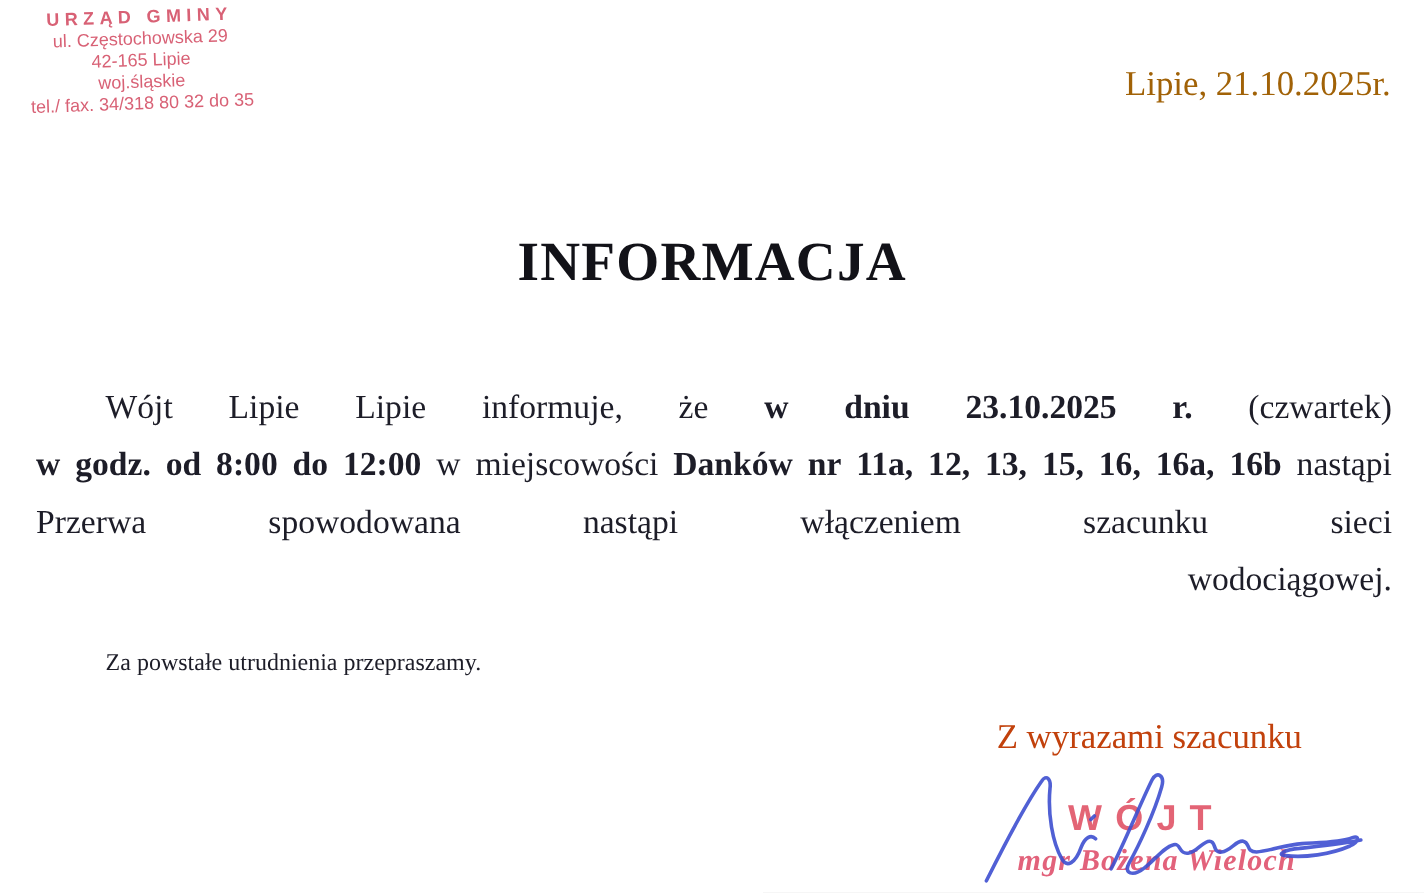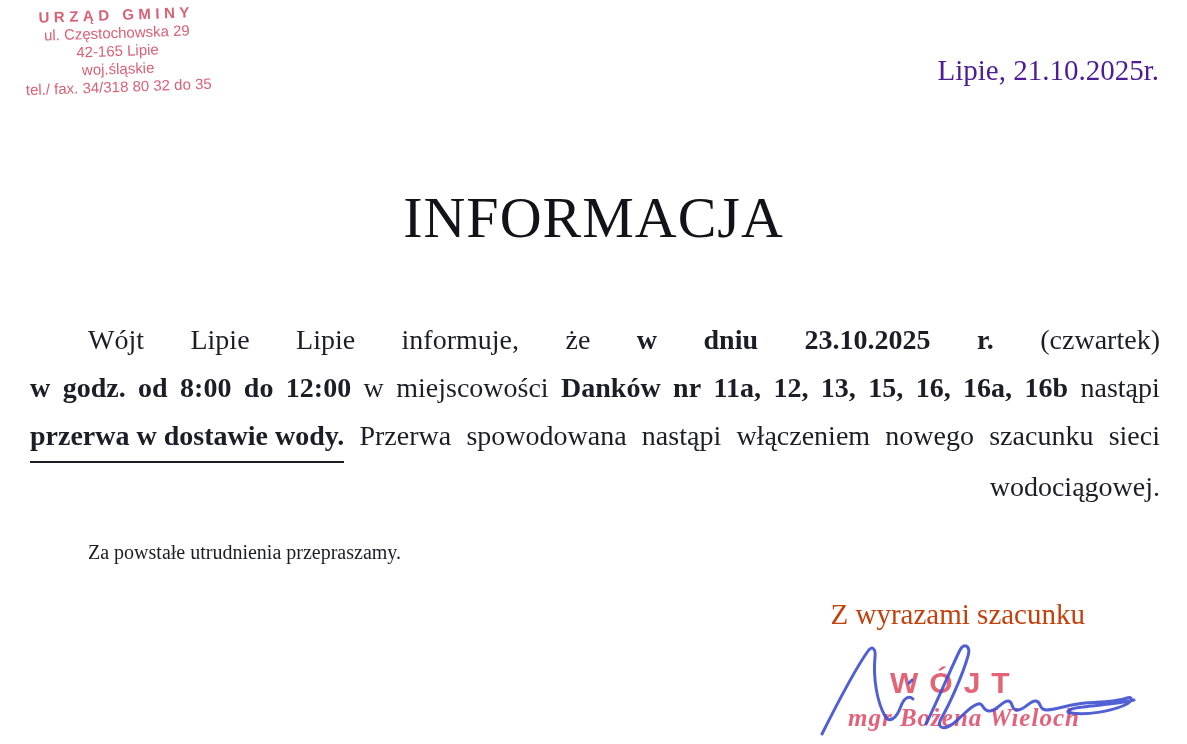--- a/index.html
+++ b/index.html
@@ -21,28 +21,28 @@
     font-size:15px; line-height:18px;
     color:#d5546a;
     transform:rotate(-2deg);
     opacity:.92;
   }
   .office-stamp .st-l1 { font-weight:bold; letter-spacing:4.5px; }
 
   
   .dateline {
     position:absolute; top:54px; right:28px;
-    font-size:29px; color:#4c1d95;
+    font-size:29px; color:#a16207;
   }
 
   
   .doc-title {
     position:absolute; top:186px; left:0; width:100%;
     text-align:center;
-    font-size:58px; line-height:64px; font-weight:normal;
+    font-size:46px; line-height:64px; font-weight:bold;
     letter-spacing:1px; color:#121218;
   }
 
   
   .para1 { position:absolute; left:30px; top:316px; width:1130px; font-size:28px; }
   .jline { display:flex; justify-content:space-between; line-height:48px; white-space:pre; }
   .jline.indented { padding-left:58px; }
   .plainline { line-height:48px; white-space:pre;text-align:right; }
   .b { font-weight:bold; }
   .u { border-bottom:2.5px solid currentColor; padding-bottom:1px; }
@@ -85,21 +85,21 @@
     <div>tel./ fax. 34/318 80 32 do 35</div>
   </div>
 
   <div class="dateline">Lipie, 21.10.2025r.</div>
 
   <div class="doc-title">INFORMACJA</div>
 
   <div class="para1">
     <div class="jline indented"><span>Wójt</span><span>Lipie</span><span>Lipie</span><span>informuje,</span><span>że</span><span class="b">w</span><span class="b">dniu</span><span class="b">23.10.2025</span><span class="b">r.</span><span>(czwartek)</span></div>
     <div class="jline"><span class="b">w</span><span class="b">godz.</span><span class="b">od</span><span class="b">8:00</span><span class="b">do</span><span class="b">12:00</span><span>w</span><span>miejscowości</span><span class="b">Danków</span><span class="b">nr</span><span class="b">11a,</span><span class="b">12,</span><span class="b">13,</span><span class="b">15,</span><span class="b">16,</span><span class="b">16a,</span><span class="b">16b</span><span>nastąpi</span></div>
-    <div class="jline"><span class="b u">przerwa w dostawie wody.</span><span>Przerwa</span><span>spowodowana</span><span>nastąpi</span><span>włączeniem</span><span>nowego</span><span>szacunku</span><span>sieci</span></div>
+    <div class="jline"><span>Przerwa</span><span>spowodowana</span><span>nastąpi</span><span>włączeniem</span><span>szacunku</span><span>sieci</span></div>
     <div class="plainline">wodociągowej.</div>
   </div>
 
   <div class="apology">Za powstałe utrudnienia przepraszamy.</div>
 
   <div class="respect">Z wyrazami szacunku</div>
 
   <div class="sig-block">
     <div class="sig-title">WÓJT</div>
     <div class="sig-name">mgr Bożena Wieloch</div>

